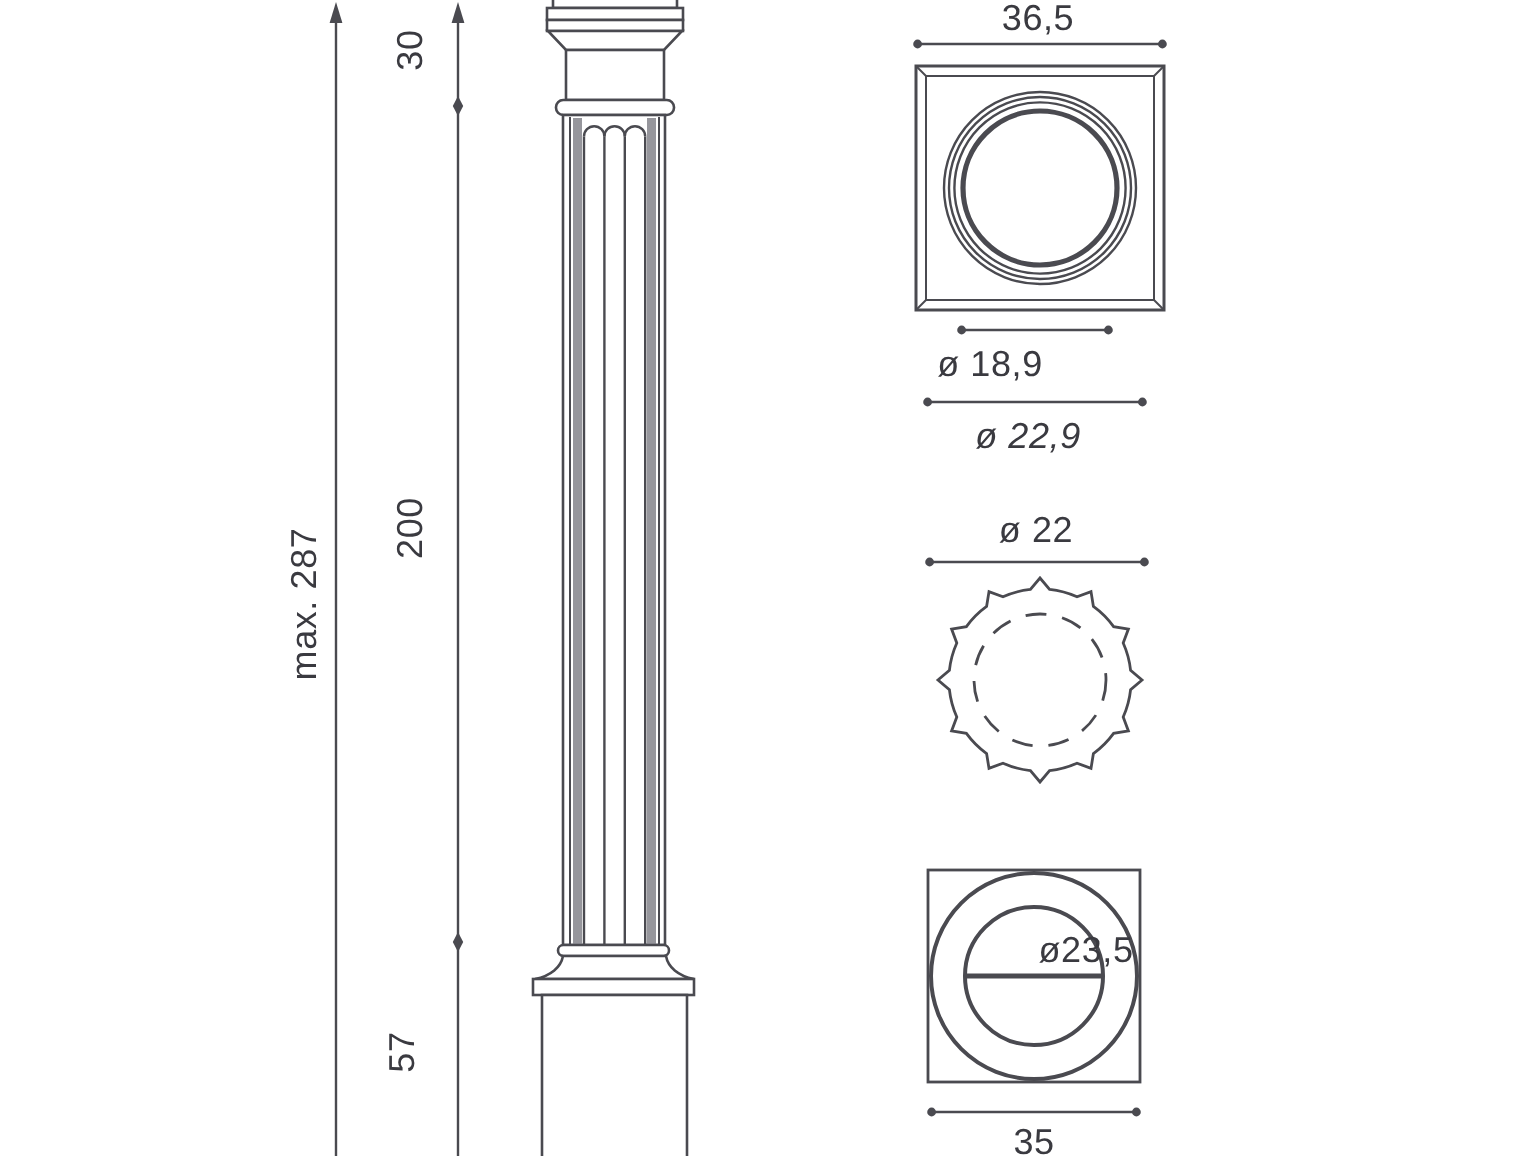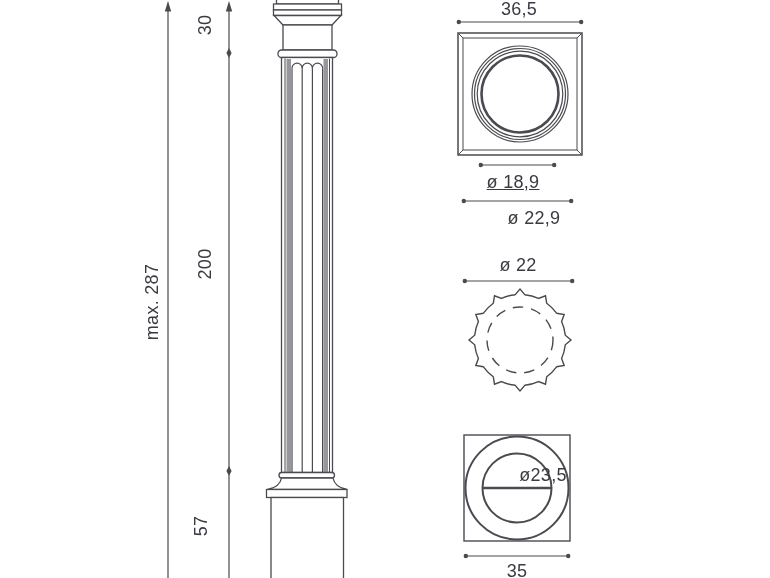--- a/index.html
+++ b/index.html
@@ -128,20 +128,20 @@
       </g>
     </g>
   </svg>
 
   <div class="lbl rot" style="left:152px;top:302px;">max. 287</div>
   <div class="lbl rot" style="left:205px;top:25px;">30</div>
   <div class="lbl rot" style="left:205px;top:264px;">200</div>
   <div class="lbl rot" style="left:201px;top:526px;">57</div>
 
   <div class="lbl" style="left:519px;top:9px;text-align:right;">36,5</div>
-  <div class="lbl" style="left:513px;top:182px;text-decoration:underline;">ø 18,9</div>
-  <div class="lbl" style="left:534px;top:218px;">ø 22,9</div>
+  <div class="lbl" style="left:495px;top:182px;">ø 18,9</div>
+  <div class="lbl" style="left:514px;top:218px;font-style:italic;">ø 22,9</div>
 
   <div class="lbl" style="left:518px;top:265px;">ø 22</div>
 
   <div class="lbl" style="left:543px;top:475px;">ø23,5</div>
   <div class="lbl" style="left:517px;top:571px;">35</div>
 </div>
 
 </body></html>

